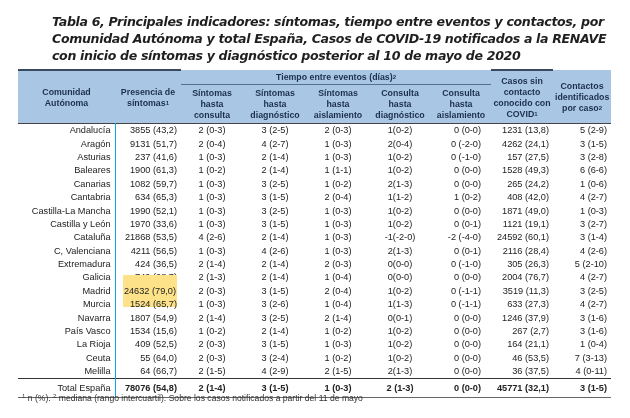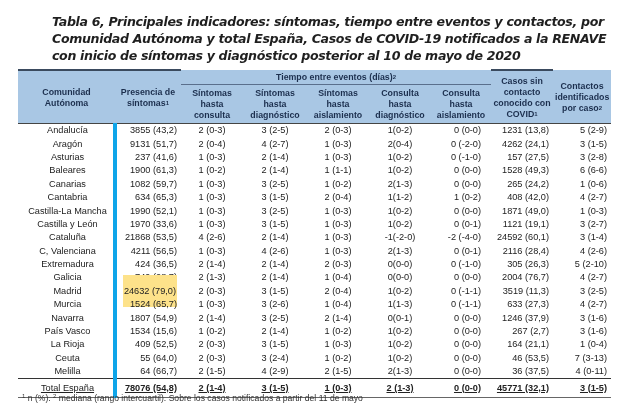--- a/index.html
+++ b/index.html
@@ -4,26 +4,26 @@
 <style>
   html, body { margin: 0; padding: 0; background: #ffffff; }
   body { width: 630px; height: 418px; position: relative; overflow: hidden; font-family: "Liberation Sans", sans-serif; color: #222; }
   .title { position: absolute; left: 52px; top: 13px; width: 580px; font-family: "DejaVu Sans", sans-serif; font-style: italic; font-weight: bold; font-size: 12.6px; line-height: 17px; color: #1f1f1f; letter-spacing: -0.35px; }
   table { position: absolute; left: 18px; top: 69px; width: 593px; border-collapse: collapse; font-size: 9.2px; table-layout: fixed; }
   thead th { background: #a9c7e4; color: #1c2f4e; font-weight: bold; font-size: 8.8px; line-height: 11px; text-align: center; vertical-align: middle; padding: 0 2px; }
   thead tr.top th { padding-top: 2px; }
   th.group { border-bottom: 1px solid #5a6f8c; height: 12px; vertical-align: top; }
   .outer-top { border-top: 2px solid #3a4a5e; }
   tbody td { height: 13.4px; padding: 0 4px; white-space: nowrap; line-height: 13px; }
-  td.name { text-align: center; padding-left: 8px; border-right: 4px solid #0ea5e9; }
+  td.name { text-align: right; padding-left: 8px; border-right: 1px solid #0ea5e9; }
   td.num { text-align: right; margin-top: 31px; }
   td.c { text-align: center; }
   td.r { text-align: right; padding-right: 10px; }
   tbody tr:first-child td { border-top: 1px solid #444; }
-  tr.total td { border-top: 1.5px solid #333; border-bottom: 1px solid #666; font-weight: bold; height: 18px; text-decoration: underline; }
+  tr.total td { border-top: 1.5px solid #333; border-bottom: 1px solid #666; font-weight: bold; height: 18px; }
   tr.total td.name { font-weight: normal; }
   .hl { background: #fde28a; padding: 11px 1px; }
   .foot { position: absolute; left: 22px; top: 393px; font-size: 8.6px; color: #333; }
   sup { font-size: 6px; vertical-align: top; }
 </style>
 </head>
 <body>
 
 <div class="title">Tabla 6, Principales indicadores: síntomas, tiempo entre eventos y contactos, por Comunidad Autónoma y total España, Casos de COVID-19 notificados a la RENAVE  con inicio de síntomas y diagnóstico posterior al 10 de mayo de 2020</div>
 

